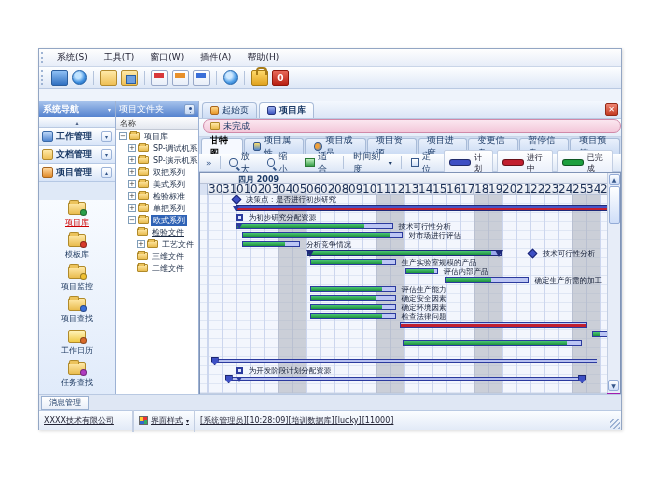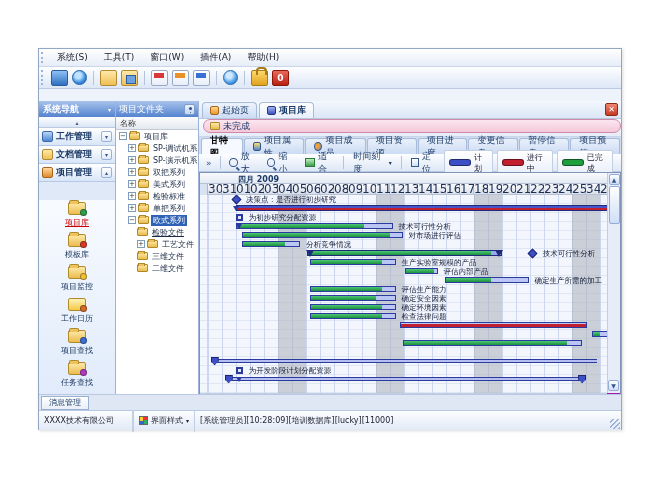--- a/index.html
+++ b/index.html
@@ -133,21 +133,21 @@
   .glabel { position:absolute; font-size:7.5px; color:#101a33; white-space:nowrap; z-index:4; }
   #g-vscroll { position:absolute; right:0; top:0; bottom:12px; width:13px; background:#e7edf8; border-left:1px solid #c2cee2; }
   #g-vscroll .sbtn { width:11px; margin:1px auto; }
   #g-vthumb { width:11px; height:38px; margin:1px auto; }
   #g-hscroll { position:absolute; left:0; bottom:0; right:13px; height:12px; background:#e7edf8; border-top:1px solid #c2cee2; display:flex; }
 
   
   #bottomtabs { position:absolute; left:0; top:345px; width:100%; height:16px; background:#dfe7f4; border-top:1px solid #b9c9e2; display:flex; align-items:center; padding-left:2px; }
   #msg-tab { height:14px; background:linear-gradient(#ffffff,#e8eef8); border:1px solid #9ab0d0; font-size:8px; color:#1b3a66; padding:0 7px; display:flex; align-items:center; }
   #statusbar { position:absolute; left:0; top:361px; width:100%; height:20px; background:linear-gradient(#fbfdff,#e2eaf7); border-top:1px solid #b9c9e2; display:flex; align-items:center; font-size:8px; color:#223; }
-  .stcell { height:16px; display:flex; align-items:center; padding:11px 5px; border-right:1px solid #c2cee2; }
+  .stcell { height:16px; display:flex; align-items:center; padding:11px 5px; border-right:1px solid #c2cee2;text-decoration:underline; }
   #st-company { width:94px; }
   #st-ready { flex:1; border-right:none; }
   #st-style { gap:3px; border-left:1px solid #c2cee2; }
   #style-ico { width:9px; height:9px; background:conic-gradient(#e33 0 25%, #3a6 25% 50%, #36c 50% 75%, #fc3 75%); border:1px solid #666; }
   #st-session { border-right:none; padding-right:10px; }
   #grip-corner { position:absolute; right:1px; bottom:1px; width:10px; height:10px;
     background:repeating-linear-gradient(135deg, transparent 0 2px, #9db2d4 2px 3.5px); }
 </style>
 </head>
 <body>
@@ -219,31 +219,31 @@
                 <i style="background:#d83a2a" data-name="item-badge"></i>
               </div>
               <div class="lbl" data-name="sidebar-item-label">模板库</div>
             </div>
             <div class="sb-item" data-name="sidebar-item-项目监控">
               <div class="bigico" data-name="project-monitor-icon">
                 <i style="background:#f0c030" data-name="item-badge"></i>
               </div>
               <div class="lbl" data-name="sidebar-item-label">项目监控</div>
             </div>
+            <div class="sb-item" data-name="sidebar-item-项目查找">
+              <div class="bigico" data-name="project-search-icon">
+                <i style="background:#3a6fd8" data-name="item-badge"></i>
+              </div>
+              <div class="lbl" data-name="sidebar-item-label">项目查找</div>
+            </div>
             <div class="sb-item" data-name="sidebar-item-工作日历">
               <div class="bigico" data-name="work-calendar-icon">
                 <i style="background:#d86a2a" data-name="item-badge"></i>
               </div>
               <div class="lbl" data-name="sidebar-item-label">工作日历</div>
-            </div>
-            <div class="sb-item" data-name="sidebar-item-项目查找">
-              <div class="bigico" data-name="project-search-icon">
-                <i style="background:#3a6fd8" data-name="item-badge"></i>
-              </div>
-              <div class="lbl" data-name="sidebar-item-label">项目查找</div>
             </div>
             <div class="sb-item" data-name="sidebar-item-任务查找">
               <div class="bigico" data-name="task-search-icon">
                 <i style="background:#b03ac0" data-name="item-badge"></i>
               </div>
               <div class="lbl" data-name="sidebar-item-label">任务查找</div>
             </div>
             <div class="sb-item" data-name="sidebar-item-项目文档查找">
               <div class="bigico" data-name="project-document-search-icon">
                 <i style="background:#3a6fd8" data-name="item-badge"></i>

